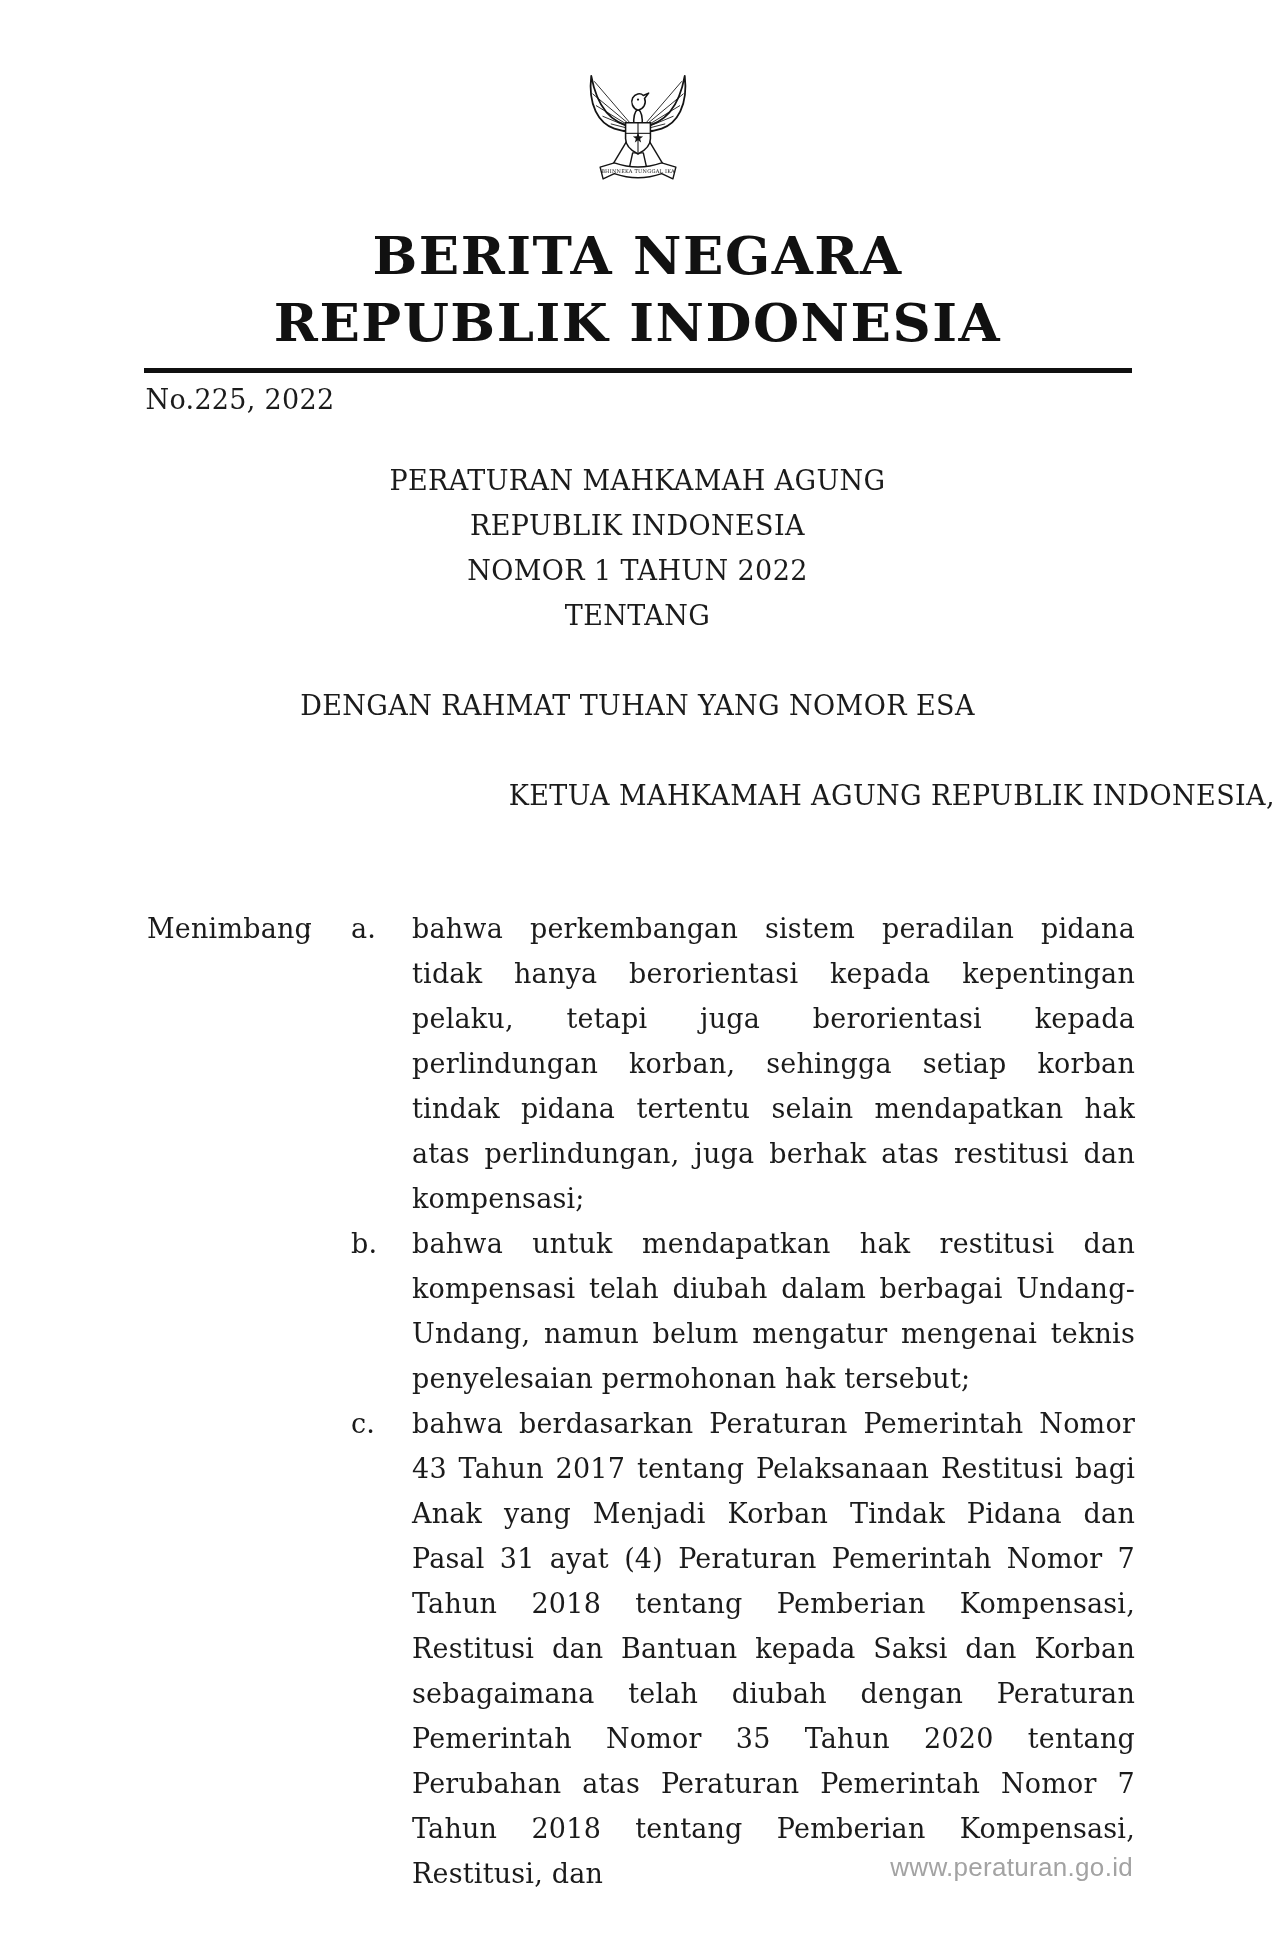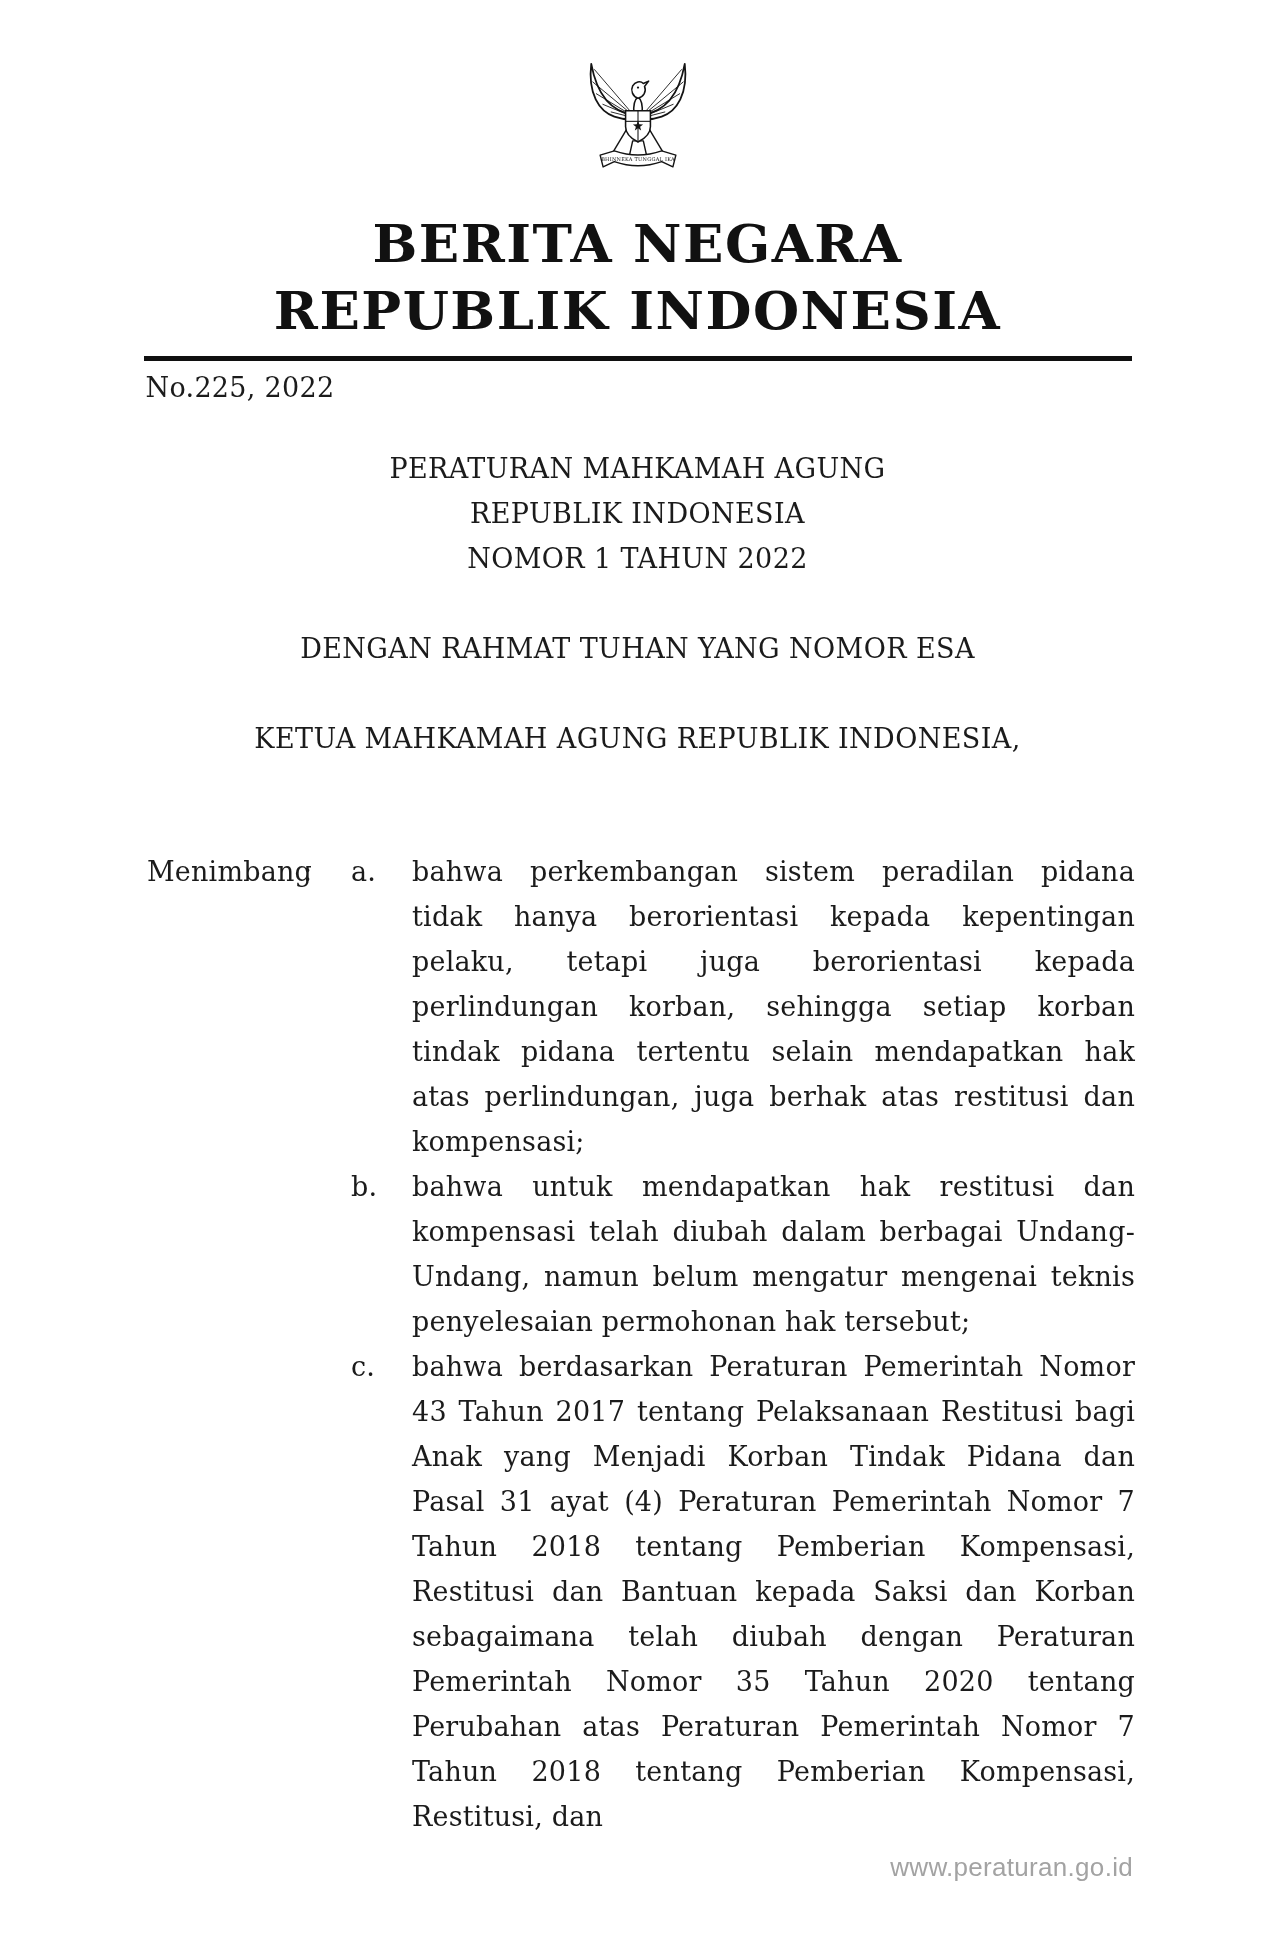--- a/index.html
+++ b/index.html
@@ -11,21 +11,21 @@
     width:1275px;
     height:1950px;
     margin:0 auto;
     background:#ffffff;
     font-family:"DejaVu Serif", "Liberation Serif", serif;
     color:#1b1b1b;
     overflow:hidden;
   }
 
   
-  .masthead { padding-top:48px; text-align:center; }
+  .masthead { padding-top:60px; text-align:center; }
   .emblem-wrap { height:158px; display:flex; align-items:flex-start; justify-content:center; }
   .masthead-title {
     font-size:53px;
     font-weight:700;
     letter-spacing:1.5px;
     line-height:67px;
     margin-top:4px;
     color:#111111;
   }
   .masthead-rule {
@@ -48,21 +48,21 @@
   
   .title-block {
     margin-top:36px;
     text-align:center;
     font-size:27px;
     line-height:45px;
     letter-spacing:0.4px;
   }
   .title-line { display:block; }
   .invocation { display:block; margin-top:45px; }
-  .authority  { display:block; margin-top:45px; }
+  .authority  { display:block; margin-top:45px;text-align:right; }
 
   
   .considerations {
     margin:88px 140px 0 147px;
   }
   .clause {
     display:flex;
     font-size:27px;
     line-height:45px;
     letter-spacing:0.2px;
@@ -148,20 +148,21 @@
 
     <div class="gazette-line">
       <span class="gazette-number">No.225, 2022</span>
     </div>
   </header>
 
   <section class="title-block">
     <span class="title-line">PERATURAN MAHKAMAH AGUNG</span>
     <span class="title-line">REPUBLIK INDONESIA</span>
     <span class="title-line">NOMOR 1 TAHUN 2022</span>
+    <span class="title-line">TENTANG</span>
     <span class="invocation">DENGAN RAHMAT TUHAN YANG NOMOR ESA</span>
     <span class="authority">KETUA MAHKAMAH AGUNG REPUBLIK INDONESIA,</span>
   </section>
 
   <section class="considerations">
     <div class="clause">
       <span class="clause-label">Menimbang</span>
       <span class="clause-colon">:</span>
       <div class="clause-items">
 

